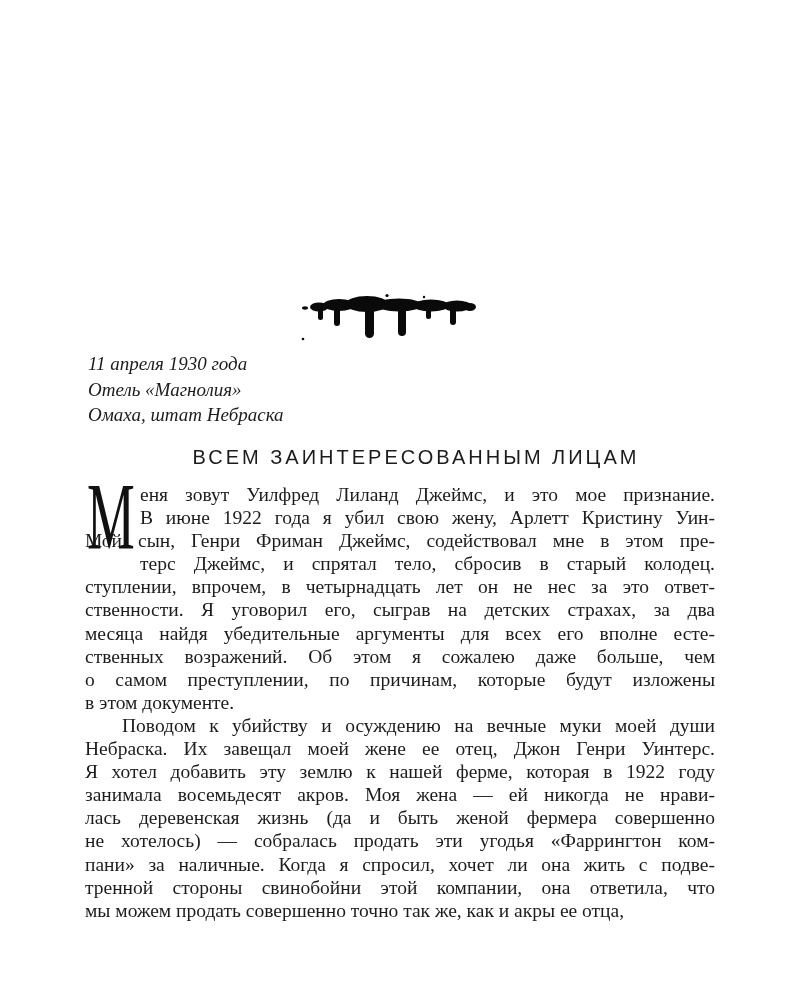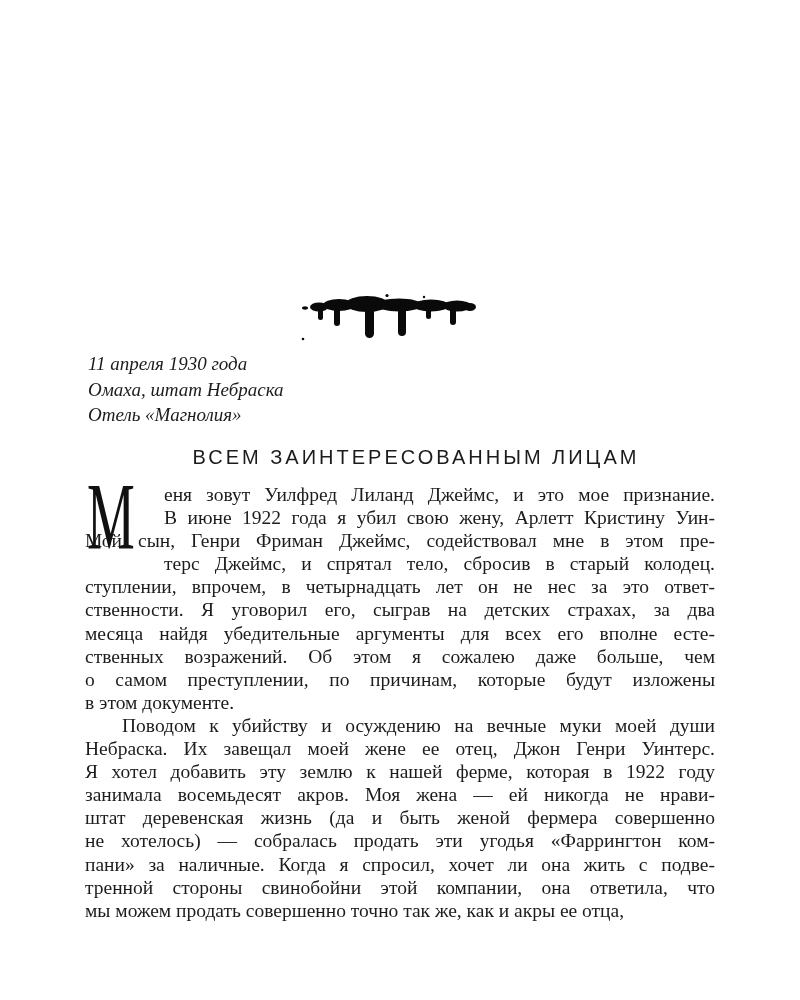--- a/index.html
+++ b/index.html
@@ -58,21 +58,21 @@
     font-weight: 400;
     color: #111111;
     transform: scaleX(0.56);
     transform-origin: 0 0;
   }
   .line {
     text-align: justify;
     text-align-last: justify;
   }
   .line.plast { text-align-last: left; font-family: Liberation Serif, serif; }
-  .line.cap { margin-left: 79px; font-family: Liberation Serif, serif; }
+  .line.cap { margin-left: 55px; font-family: Liberation Serif, serif; }
   .line.pindent { padding-left: 37px; box-sizing: border-box; }
 </style>
 </head>
 <body>
 
 <div class="page">
 
   <svg class="blot" width="178" height="54" viewBox="0 0 178 54" xmlns="http://www.w3.org/2000/svg" fill="#0a0a0a">
     <ellipse cx="20" cy="17" rx="9" ry="4.5"></ellipse>
     <ellipse cx="40" cy="15" rx="16" ry="6"></ellipse>
@@ -88,22 +88,22 @@
     <rect x="127" y="15" width="5" height="14" rx="2.5"></rect>
     <rect x="151" y="15" width="6" height="20" rx="3"></rect>
     <ellipse cx="6" cy="18" rx="3" ry="1.7"></ellipse>
     <circle cx="88" cy="5.5" r="1.6"></circle>
     <circle cx="125" cy="7" r="1.2"></circle>
     <circle cx="4" cy="49" r="1.3"></circle>
   </svg>
 
   <div class="letterhead">
     <div>11 апреля 1930 года</div>
+    <div>Отель «Магнолия»</div>
     <div>Омаха, штат Небраска</div>
-    <div>Отель «Магнолия»</div>
   </div>
 
   <h1 class="heading">ВСЕМ ЗАИНТЕРЕСОВАННЫМ ЛИЦАМ</h1>
 
   <div class="body-text">
     <span class="drop-cap">М</span>
     <div id="body-lines">
         <div class="line cap">еня зовут Уилфред Лиланд Джеймс, и это мое признание.</div>
         <div class="line cap">В июне 1922 года я убил свою жену, Арлетт Кристину Уин-</div>
         <div class="line">Мой сын, Генри Фриман Джеймс, содействовал мне в этом пре-</div>
@@ -111,21 +111,21 @@
         <div class="line">ступлении, впрочем, в четырнадцать лет он не нес за это ответ-</div>
         <div class="line">ственности. Я уговорил его, сыграв на детских страхах, за два</div>
         <div class="line">месяца найдя убедительные аргументы для всех его вполне есте-</div>
         <div class="line">ственных возражений. Об этом я сожалею даже больше, чем</div>
         <div class="line">о самом преступлении, по причинам, которые будут изложены</div>
         <div class="line plast">в этом документе.</div>
         <div class="line pindent">Поводом к убийству и осуждению на вечные муки моей души</div>
         <div class="line">Небраска. Их завещал моей жене ее отец, Джон Генри Уинтерс.</div>
         <div class="line">Я хотел добавить эту землю к нашей ферме, которая в 1922 году</div>
         <div class="line">занимала восемьдесят акров. Моя жена — ей никогда не нрави-</div>
-        <div class="line">штат деревенская жизнь (да и быть женой фермера совершенно</div>
+        <div class="line">лась деревенская жизнь (да и быть женой фермера совершенно</div>
         <div class="line">не хотелось) — собралась продать эти угодья «Фаррингтон ком-</div>
         <div class="line">пани» за наличные. Когда я спросил, хочет ли она жить с подве-</div>
         <div class="line">тренной стороны свинобойни этой компании, она ответила, что</div>
         <div class="line plast">мы можем продать совершенно точно так же, как и акры ее отца,</div>
       </div>
   </div>
 
 </div>
 
 </body></html>

